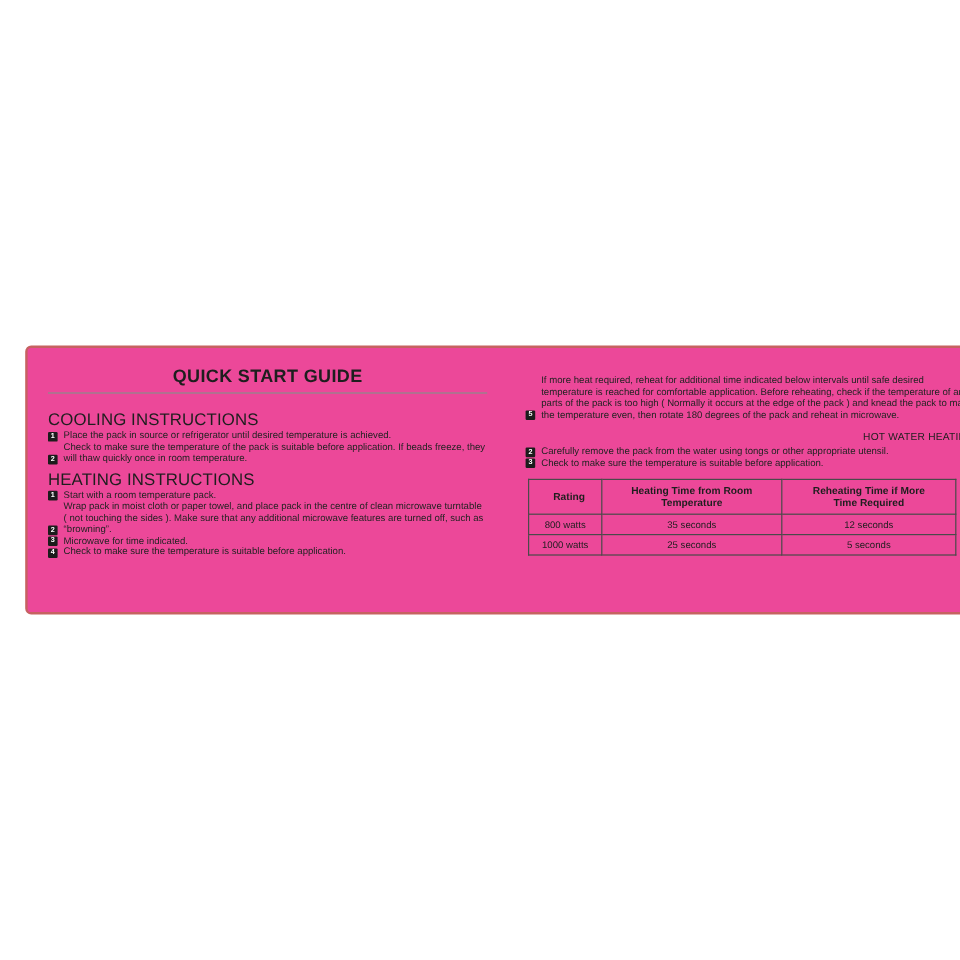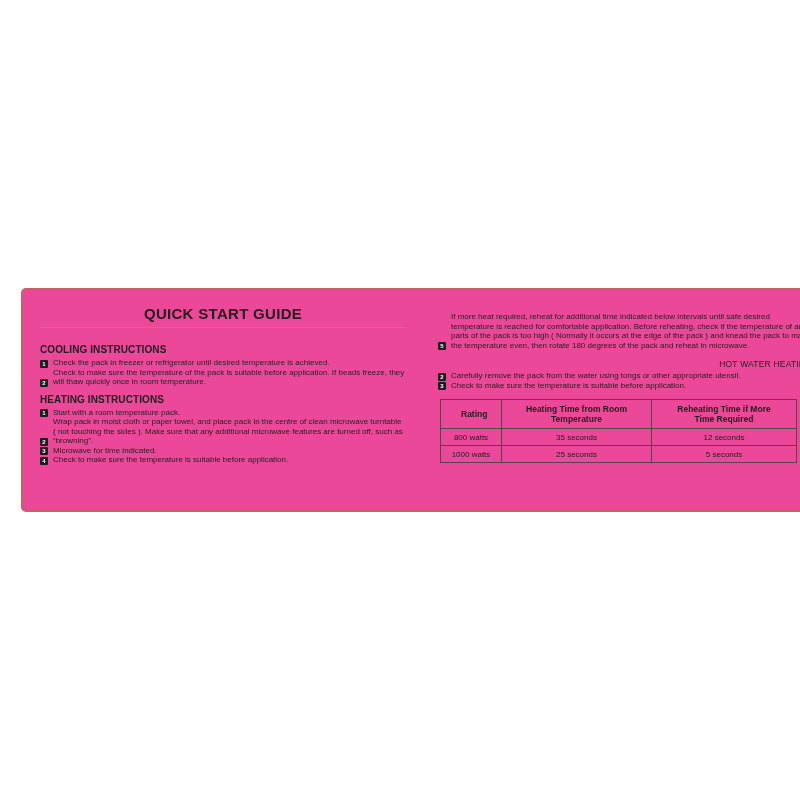--- a/index.html
+++ b/index.html
@@ -36,22 +36,22 @@
     letter-spacing: 0.3px;
     line-height: 16px;
     color: #1e1e1e;
   }
   .title-rule {
     border: none;
     border-top: 1.5px solid var(--rule-gray, #8c8c8c);
     margin: 5px 0 0 0;
   }
   .section-heading {
-    font-size: 10px;
-    font-weight: bold;
+    font-size: 14px;
+    font-weight: normal;
     line-height: 13px;
     letter-spacing: 0.1px;
     margin-top: 15px;
     color: #1e1e1e;
   }
   .section-heading.second { margin-top: 6px; }
   .subheading {
     font-size: 8.5px;
     line-height: 10px;
     letter-spacing: 0.2px;
@@ -113,21 +113,21 @@
 <div class="card">
 
   <div class="col col-left">
     <div class="title">QUICK START GUIDE</div>
     <hr class="title-rule">
 
     <div class="section-heading">COOLING INSTRUCTIONS</div>
     <div class="items">
       <div class="item">
         <span class="badge">1</span>
-        <span class="item-text">Check the pack in freezer or refrigerator until desired temperature is achieved.</span>
+        <span class="item-text">Place the pack in source or refrigerator until desired temperature is achieved.</span>
       </div>
       <div class="item">
         <span class="badge">2</span>
         <span class="item-text">Check to make sure the temperature of the pack is suitable before application. If beads freeze, they will thaw quickly once in room temperature.</span>
       </div>
     </div>
 
     <div class="section-heading second">HEATING INSTRUCTIONS</div>
     <div class="items">
       <div class="item">

